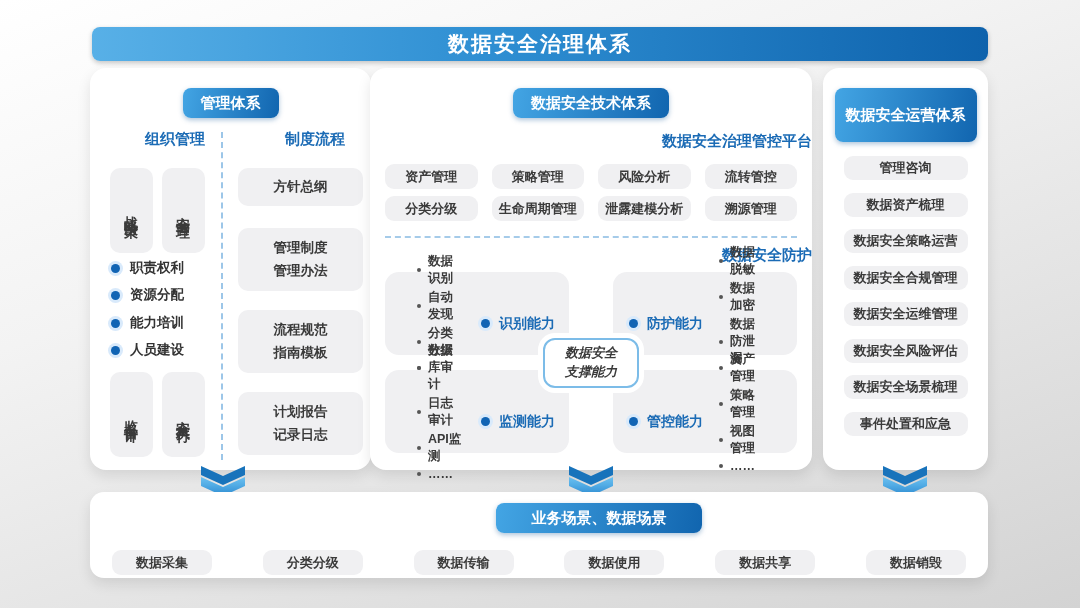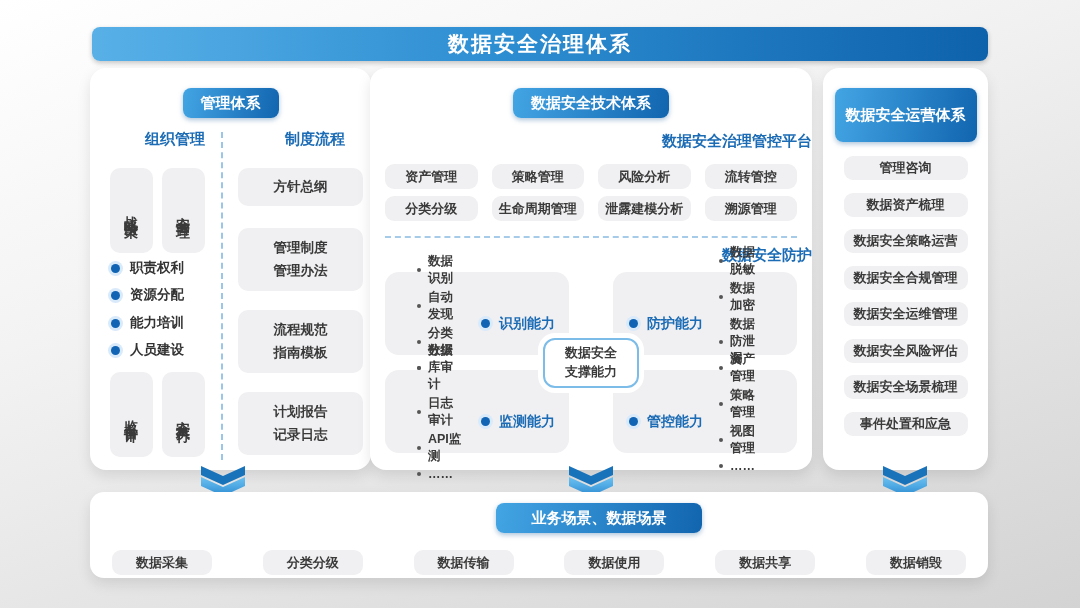--- a/index.html
+++ b/index.html
@@ -86,21 +86,21 @@
            font-size:12.5px; font-weight:bold; color:var(--box-text,#3a3a3a); }
   .qlist li { display:flex; align-items:center; gap:7px; }
   .qdot { flex:0 0 auto; width:4px; height:4px; border-radius:50%; background:#555; }
   .qlabel { display:flex; align-items:center; gap:9px; font-size:14px; font-weight:bold;
             color:var(--accent-text,#1b6bb5); white-space:nowrap;margin-top:20px; }
   .support-box {
     position:absolute; left:50%; top:270px; transform:translateX(-50%);
     width:92px; height:46px; background:#fff; border:2px solid var(--support-border,#7cbce8);
     border-radius:12px; box-shadow: 0 0 0 5px #fff;
     display:flex; align-items:center; justify-content:center; text-align:center;
-    font-size:13px; font-weight:bold; color:var(--box-text,#3a3a3a); line-height:1.45;
+    font-size:13px; font-weight:bold; color:var(--box-text,#3a3a3a); line-height:1.45;font-style:italic;
   }
   
   .ops-list { position:absolute; top:88px; left:0; width:100%;
               display:flex; flex-direction:column; align-items:center; gap:12.5px; }
   .ops-list .gbox { width:124px; height:24px; border-radius:9px; }
   
   .bottom-panel .hbtn { top:11px; left:406px; transform:none; width:206px; padding:0; }
   .scen-row { position:absolute; top:58px; left:22px; right:22px;
               display:flex; justify-content:space-between; }
   .scen-row .gbox { width:100px; height:25px; border-radius:9px; }

